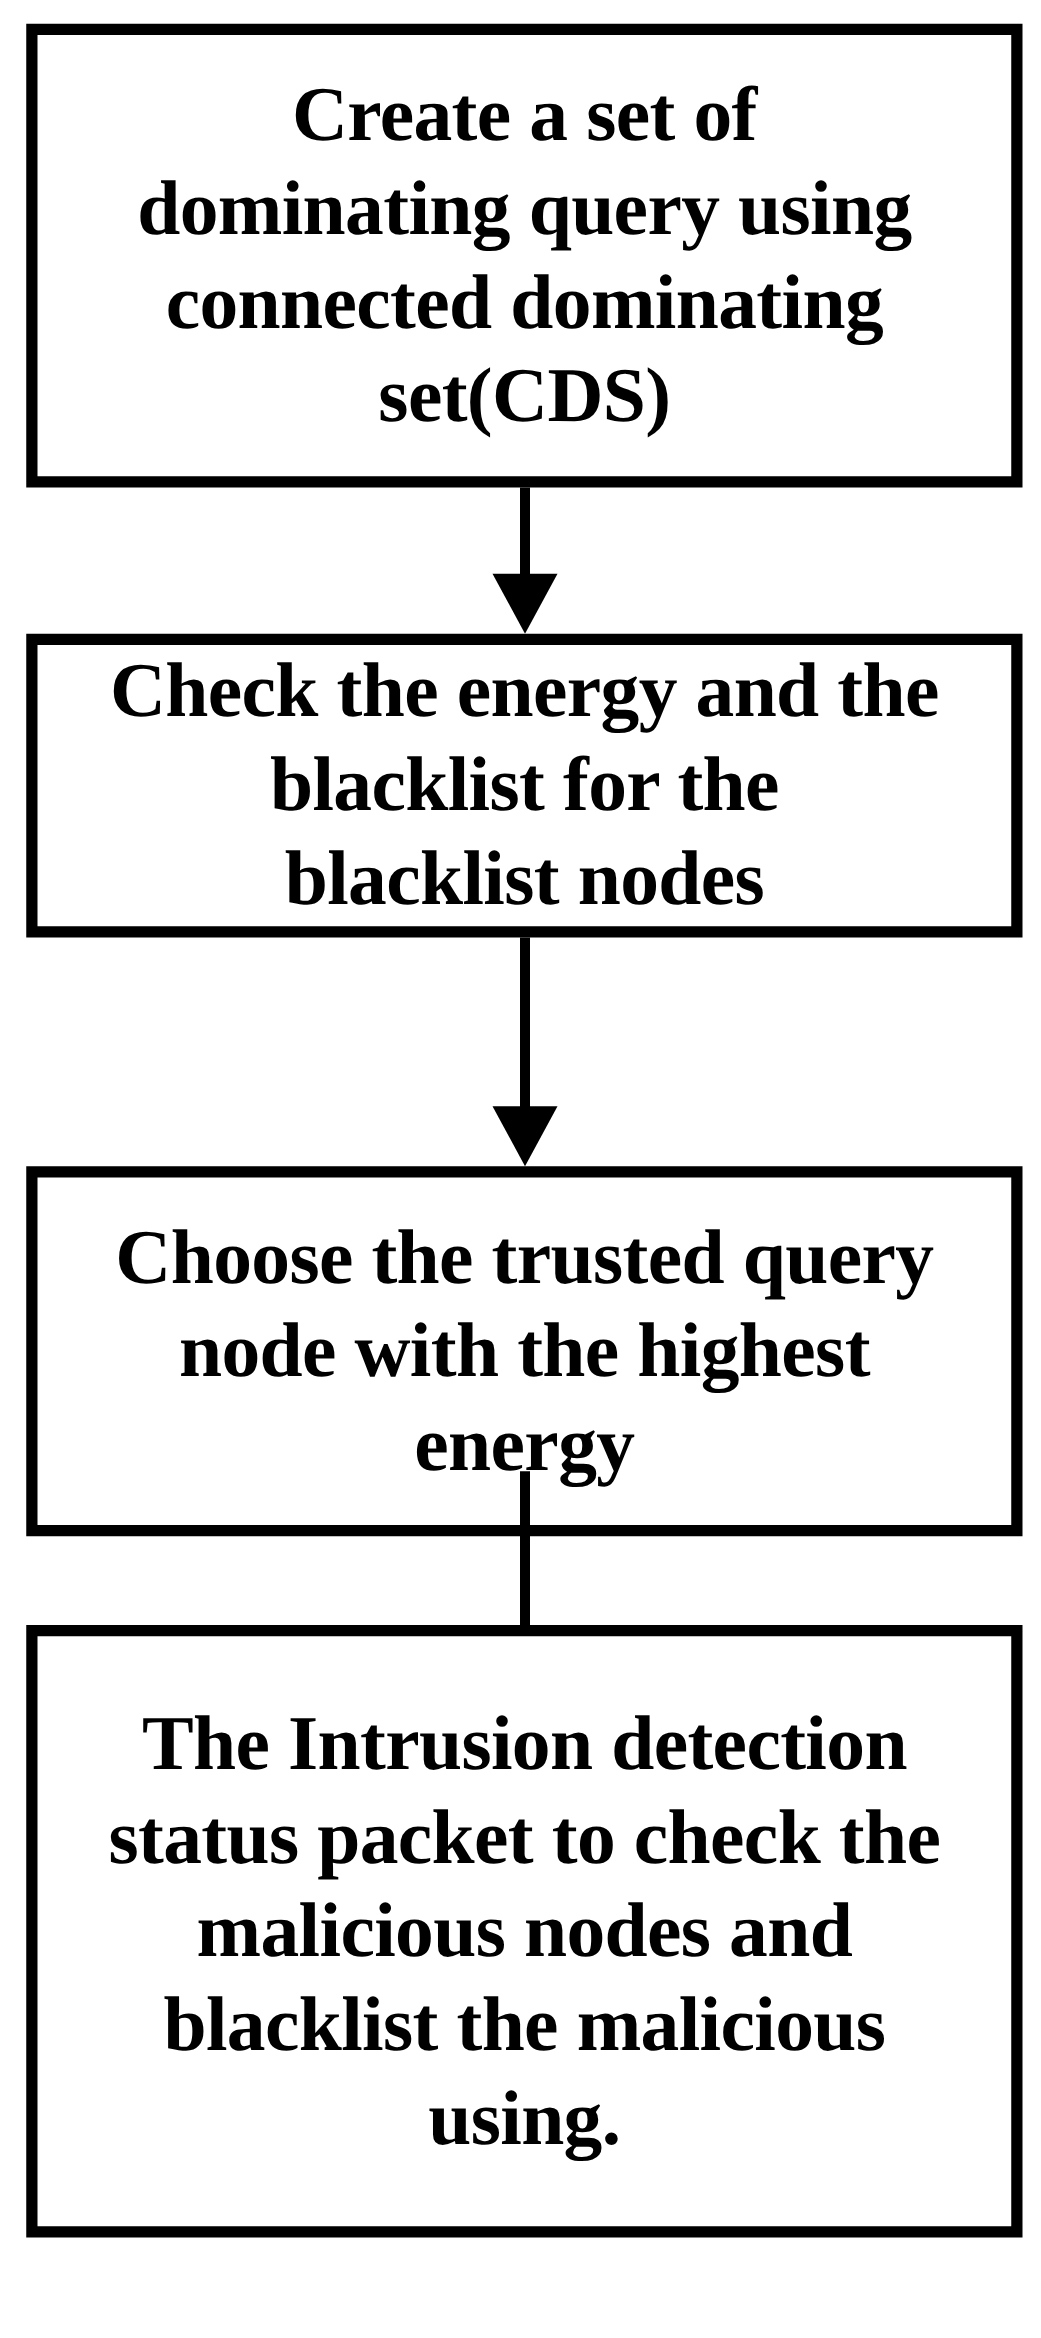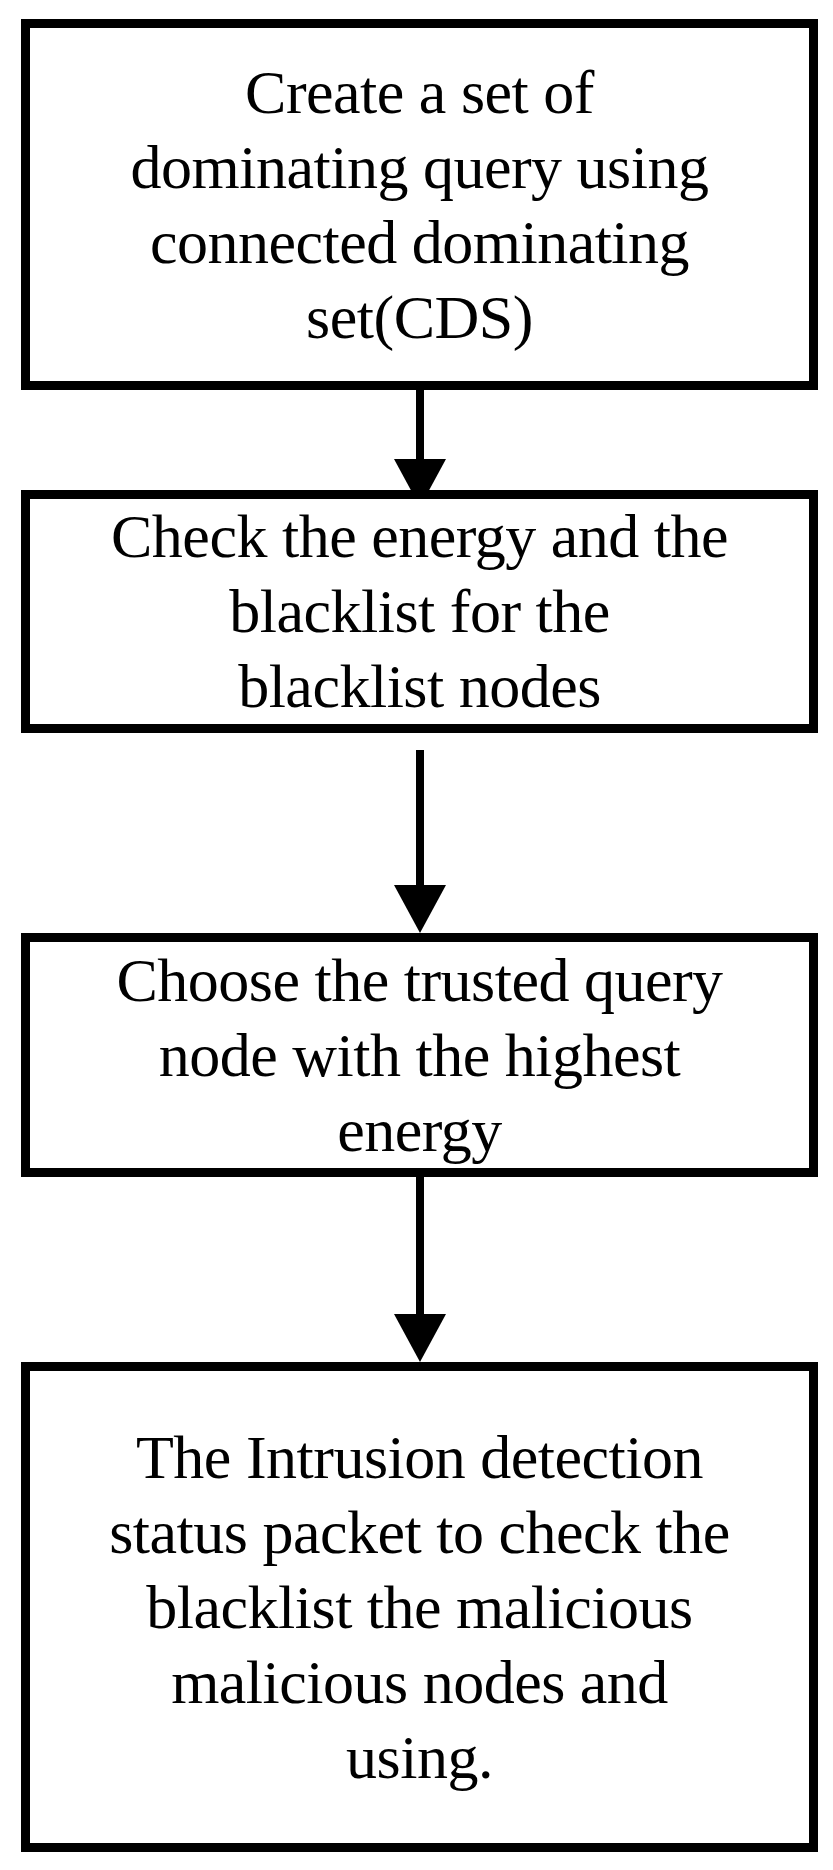--- a/index.html
+++ b/index.html
@@ -8,20 +8,21 @@
     background: #ffffff;
   }
   .canvas {
     position: relative;
     width: 833px;
     height: 1870px;
     background: #ffffff;
     font-family: "Liberation Serif", "DejaVu Serif", serif;
     color: #000000;
     overflow: hidden;
+    font-weight: bold;
   }
   .flow-box {
     position: absolute;
     left: 21px;
     width: 797px;
     box-sizing: border-box;
     border: 9px solid #000000;
     background: #ffffff;
     display: flex;
     flex-direction: column;
@@ -29,23 +30,23 @@
     align-items: center;
     text-align: center;
     font-size: 62px;
     line-height: 75px;
     letter-spacing: -0.5px;
   }
   .flow-box .line {
     white-space: nowrap;
   }
   .box1 { top: 19px;   height: 371px; }
-  .box2 { top: 490px;  height: 243px; text-align: center; }
-  .box3 { top: 933px;  height: 244px; }
-  .box4 { top: 1362px; height: 490px; }
+  .box2 { top: 507px;  height: 243px; text-align: center; }
+  .box3 { top: 933px;  height: 296px; }
+  .box4 { top: 1300px; height: 490px; }
 
   .arrow {
     position: absolute;
     left: 394px;   
     width: 52px;
   }
   .arrow1 { top: 390px;  height: 117px; }
   .arrow2 { top: 750px;  height: 183px; }
   .arrow3 { top: 1177px; height: 185px; }
 
@@ -103,18 +104,18 @@
   </div>
 
   <div class="arrow arrow3">
     <div class="arrow-shaft"></div>
     <div class="arrow-head"></div>
   </div>
 
   <div class="flow-box box4">
     <div class="line">The Intrusion detection</div>
     <div class="line">status packet to check the</div>
+    <div class="line">malicious nodes and</div>
     <div class="line">blacklist the malicious</div>
-    <div class="line">malicious nodes and</div>
     <div class="line">using.</div>
   </div>
 
 </div>
 
 </body></html>

